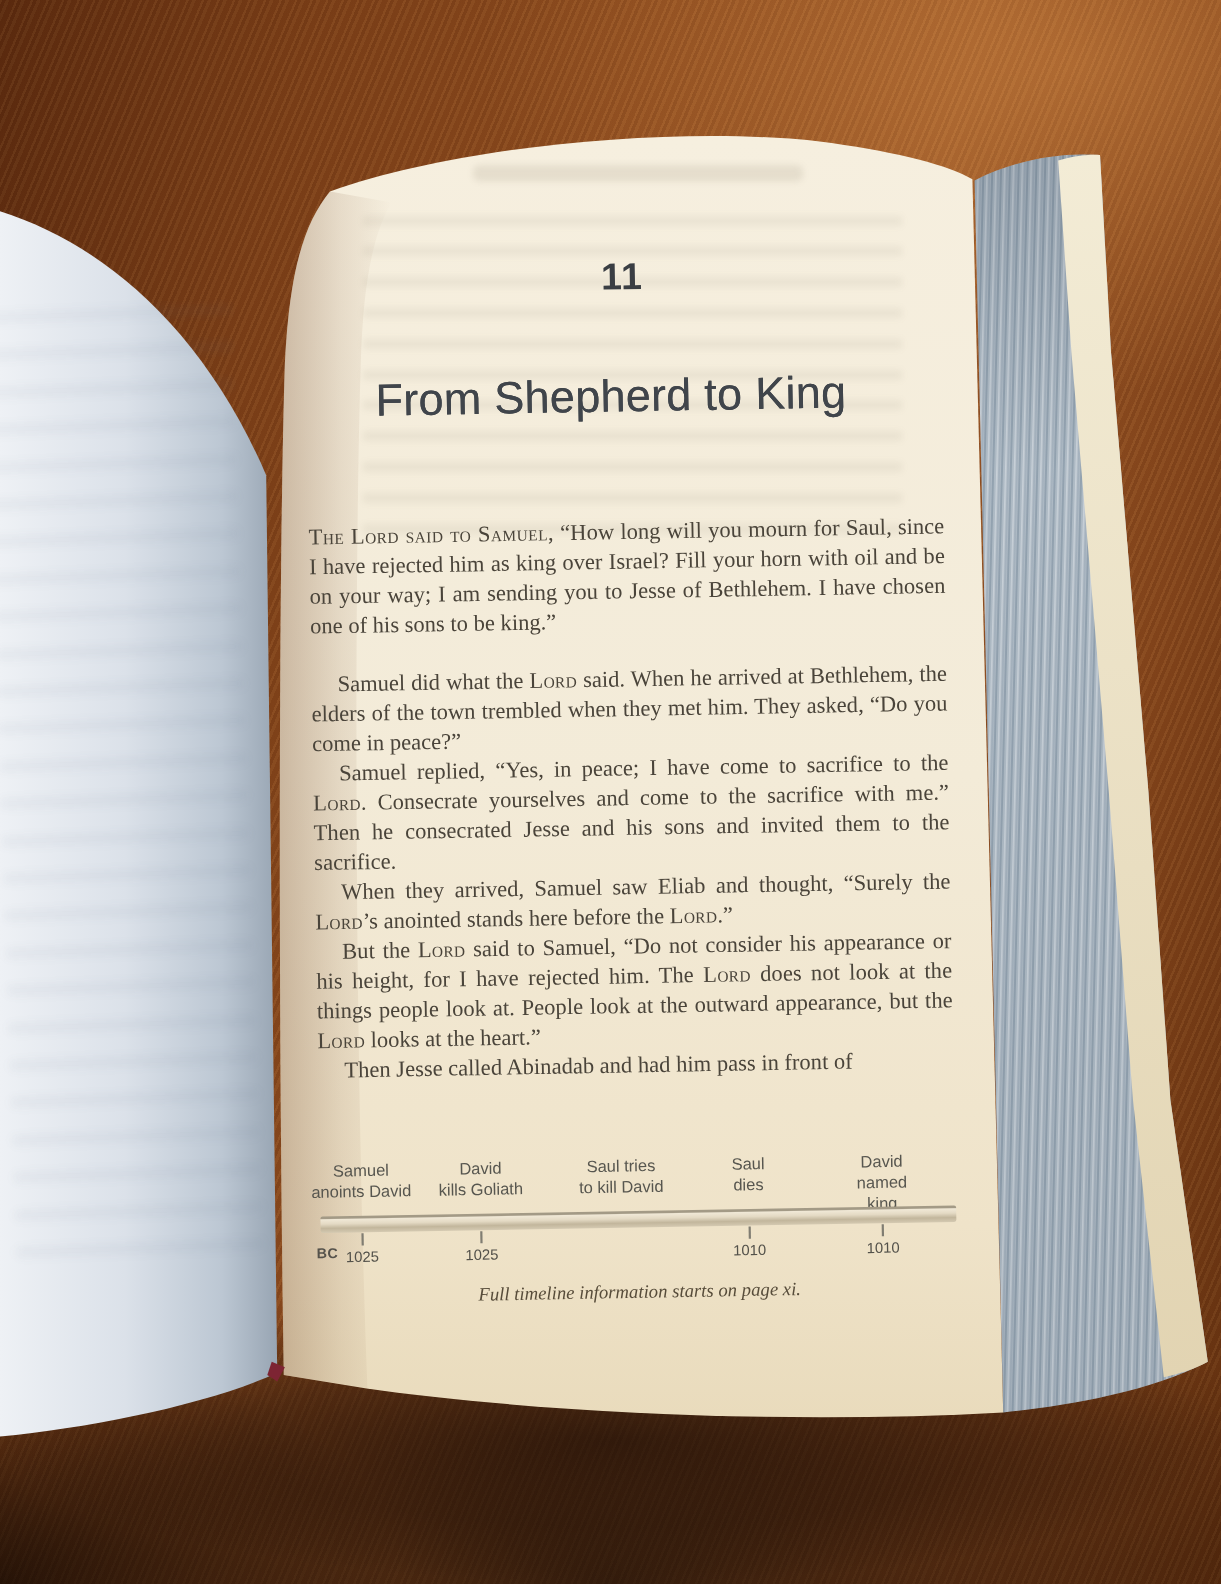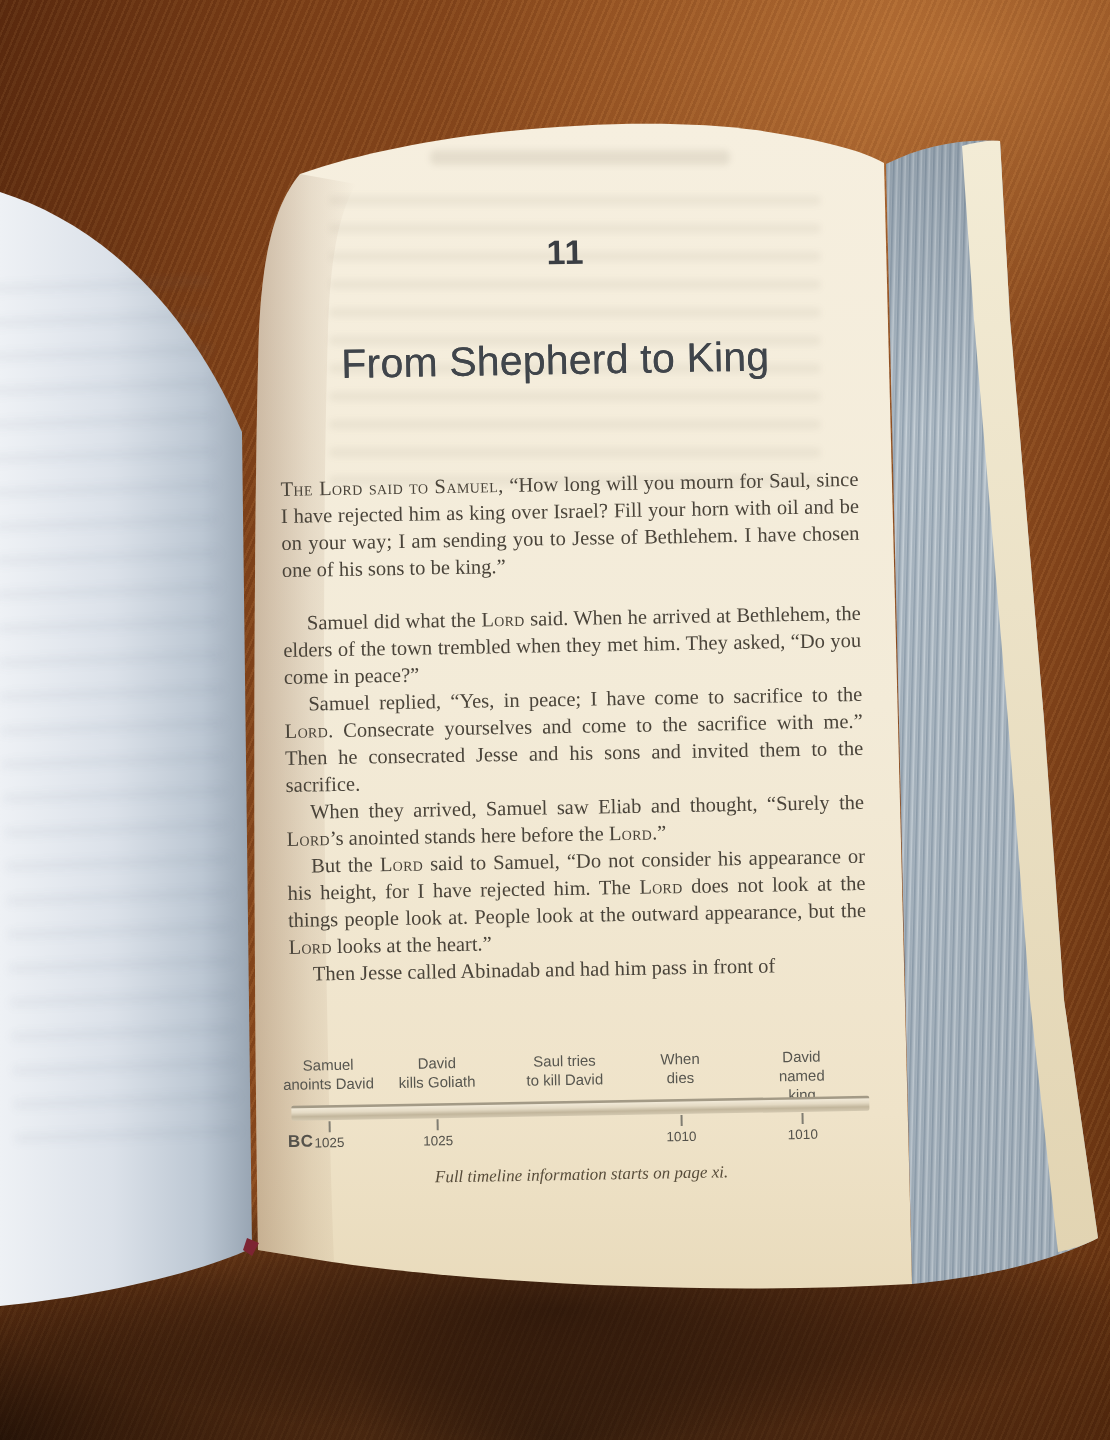--- a/index.html
+++ b/index.html
@@ -81,21 +81,21 @@
   .tl-tick {
     position:absolute; top:1px; width:2px; height:11px;
     transform:translateX(-50%); background:#807d72;
   }
   .tl-date {
     position:absolute; top:15px; transform:translateX(-50%);
     font-size:13.5px; color:#53514a;
   }
   #tl-era {
     position:absolute; left:-4px; top:11px;
-    font-size:17px; font-weight:bold; letter-spacing:0.5px; color:#55524b;
+    font-size:13px; font-weight:bold; letter-spacing:0.5px; color:#55524b;
   }
   #footnote {
     position:absolute; top:940px; left:0; width:100%; text-align:center;
     font-family:"Liberation Serif", serif; font-style:italic;
     font-size:17px; color:#574c3a;
   }
 </style>
 </head>
 <body>
 
@@ -173,21 +173,21 @@
       </div>
 
     <div id="timeline">
       <div id="tl-events">
           <div class="tl-event" style="left: 6.5%;">Samuel
 anoints David</div>
           <div class="tl-event" style="left: 25.3%;">David
 kills Goliath</div>
           <div class="tl-event" style="left: 47.4%;">Saul tries
 to kill David</div>
-          <div class="tl-event" style="left: 67.4%;">When
+          <div class="tl-event" style="left: 67.4%;">Saul
 dies</div>
           <div class="tl-event" style="left: 88.4%;">David
 named king</div>
         </div>
       <div id="tl-bar"></div>
       <div id="tl-axis">
         <span id="tl-era">BC</span>
       <div class="tl-tick" style="left: 6.5%;"></div>
           <div class="tl-date" style="left: 6.5%;">1025</div>
           <div class="tl-tick" style="left: 25.3%;"></div>

